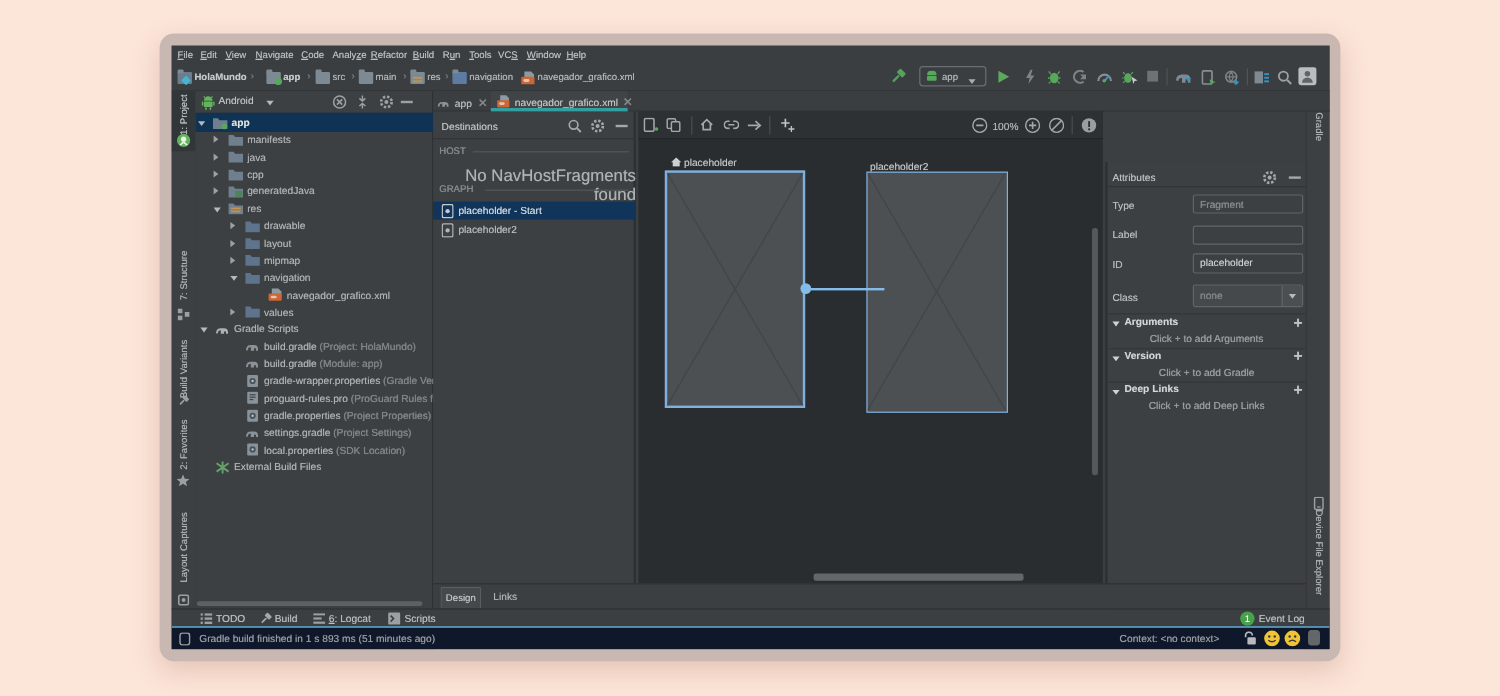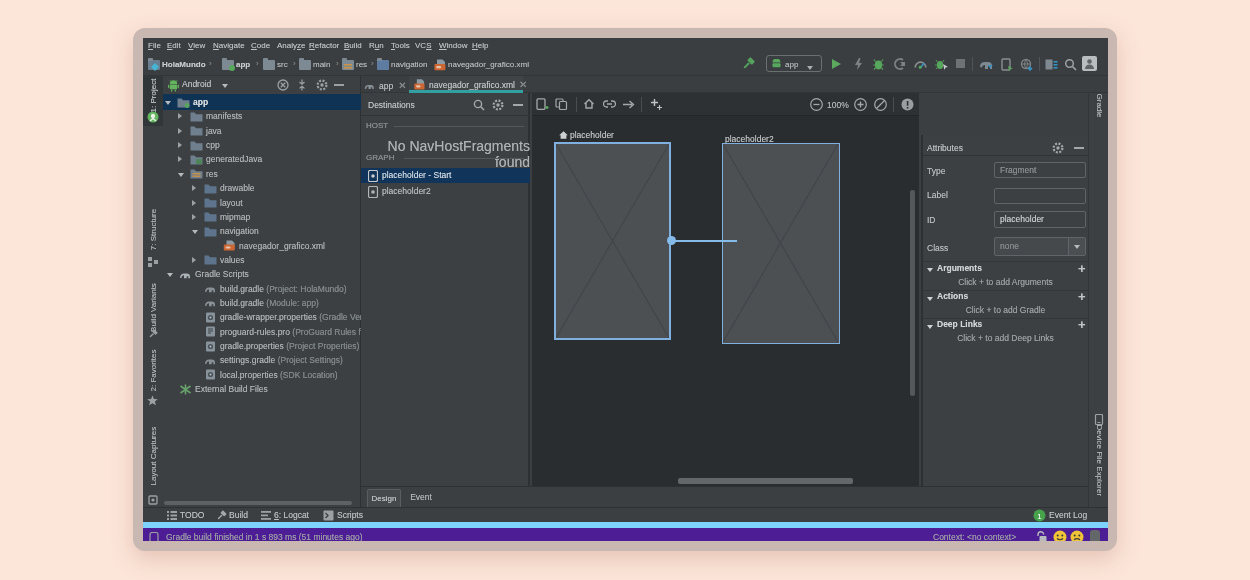--- a/index.html
+++ b/index.html
@@ -41,21 +41,21 @@
 
 #dest { position:absolute; left:218px; top:55px; width:169px; height:393px; background:#3c4043; border-right:2px solid #2e3133; }
 
 #canvas { position:absolute; left:389px; top:55px; width:387px; height:393px; background:#2a2d2f; }
 
 #attrs { position:absolute; left:778px; top:55px; width:167px; height:393px; background:#3c4043; border-left:2px solid #2e3133;margin-top:42px; }
 .field { position:absolute; border:1px solid #61656a; border-radius:2px; font-size:8.5px; }
 
 #designrow { position:absolute; left:218px; top:448px; width:727px; height:21px; background:#3c3f41; border-top:1px solid #2e3133; }
 #toolbar2 { position:absolute; left:0; top:469px; width:965px; height:15px; background:#3c3f41; border-top:1px solid #2e3133; }
-#statusbar { position:absolute; left:0; top:484px; width:965px; height:19px; background:#4c1d95; border-top:6px solid #7dd3fc; }
+#statusbar { position:absolute; left:0; top:484px; width:965px; height:19px; background:#0f172a; border-top:1px solid #7dd3fc; }
 svg { display:block; }
 </style>
 </head>
 <body>
 <div id="win"></div>
 <div id="c">
   <div id="menubar">
     <span style="left:5px"><u class="mn">F</u>ile</span>
     <span style="left:24px"><u class="mn">E</u>dit</span>
     <span style="left:45px"><u class="mn">V</u>iew</span>
@@ -571,32 +571,32 @@
           <span class="arr d abs" style="left:5px;top:7px"></span>
         </span>
       </div>
     <div class="abs" style="left:0;top:126px;width:165px;height:1px;background:#34373a"></div>
     <div class="abs" style="left:4px;top:129px"><span class="arr d" style="border-top-color:#cfd2d4"></span></div>
     <div class="abs" style="left:14px;top:128px;color:#d3d6d8;font-weight:bold">Arguments</div>
     <div class="abs" style="left:155px;top:126px;color:#c0c4c6;font-size:13px;font-weight:bold">+</div>
     <div class="abs" style="left:0;top:142px;width:165px;text-align:center;color:#9b9fa1">Click + to add Arguments</div>
     <div class="abs" style="left:0;top:155px;width:165px;height:1px;background:#34373a"></div>
     <div class="abs" style="left:4px;top:158px"><span class="arr d" style="border-top-color:#cfd2d4"></span></div>
-    <div class="abs" style="left:14px;top:156px;color:#d3d6d8;font-weight:bold">Actions</div>
+    <div class="abs" style="left:14px;top:156px;color:#d3d6d8;font-weight:bold">Version</div>
     <div class="abs" style="left:155px;top:154px;color:#c0c4c6;font-size:13px;font-weight:bold">+</div>
     <div class="abs" style="left:0;top:170px;width:165px;text-align:center;color:#9b9fa1">Click + to add Gradle</div>
     <div class="abs" style="left:0;top:183px;width:165px;height:1px;background:#34373a"></div>
     <div class="abs" style="left:4px;top:186px"><span class="arr d" style="border-top-color:#cfd2d4"></span></div>
     <div class="abs" style="left:14px;top:184px;color:#d3d6d8;font-weight:bold">Deep Links</div>
     <div class="abs" style="left:155px;top:182px;color:#c0c4c6;font-size:13px;font-weight:bold">+</div>
     <div class="abs" style="left:0;top:198px;width:165px;text-align:center;color:#9b9fa1">Click + to add Deep Links</div>
   </div>
   <div id="designrow">
     <div class="abs" style="left:6px;top:2px;width:34px;height:18px;background:#46494c;border:1px solid #5a5e61;border-bottom:none;border-radius:2px 2px 0 0;text-align:center;color:#c7cacc;padding-top:4px;font-size:8px">Design</div>
-    <div class="abs" style="left:46px;top:5px;width:28px;text-align:center;color:#b2b6b8">Event</div>
+    <div class="abs" style="left:46px;top:5px;width:28px;text-align:center;color:#b2b6b8">Links</div>
   </div>
   <div id="toolbar2">
     <div class="abs" style="left:24px;top:3px">
         <svg width="10" height="9" viewBox="0 0 10 9">
           <rect x="0" y="0" width="2" height="2" fill="#9ca0a2"></rect>
           <rect x="3.5" y="0" width="6.5" height="2" fill="#9ca0a2"></rect>
           <rect x="0" y="3.5" width="2" height="2" fill="#9ca0a2"></rect>
           <rect x="3.5" y="3.5" width="6.5" height="2" fill="#9ca0a2"></rect>
           <rect x="0" y="7" width="2" height="2" fill="#9ca0a2"></rect>
           <rect x="3.5" y="7" width="6.5" height="2" fill="#9ca0a2"></rect>

